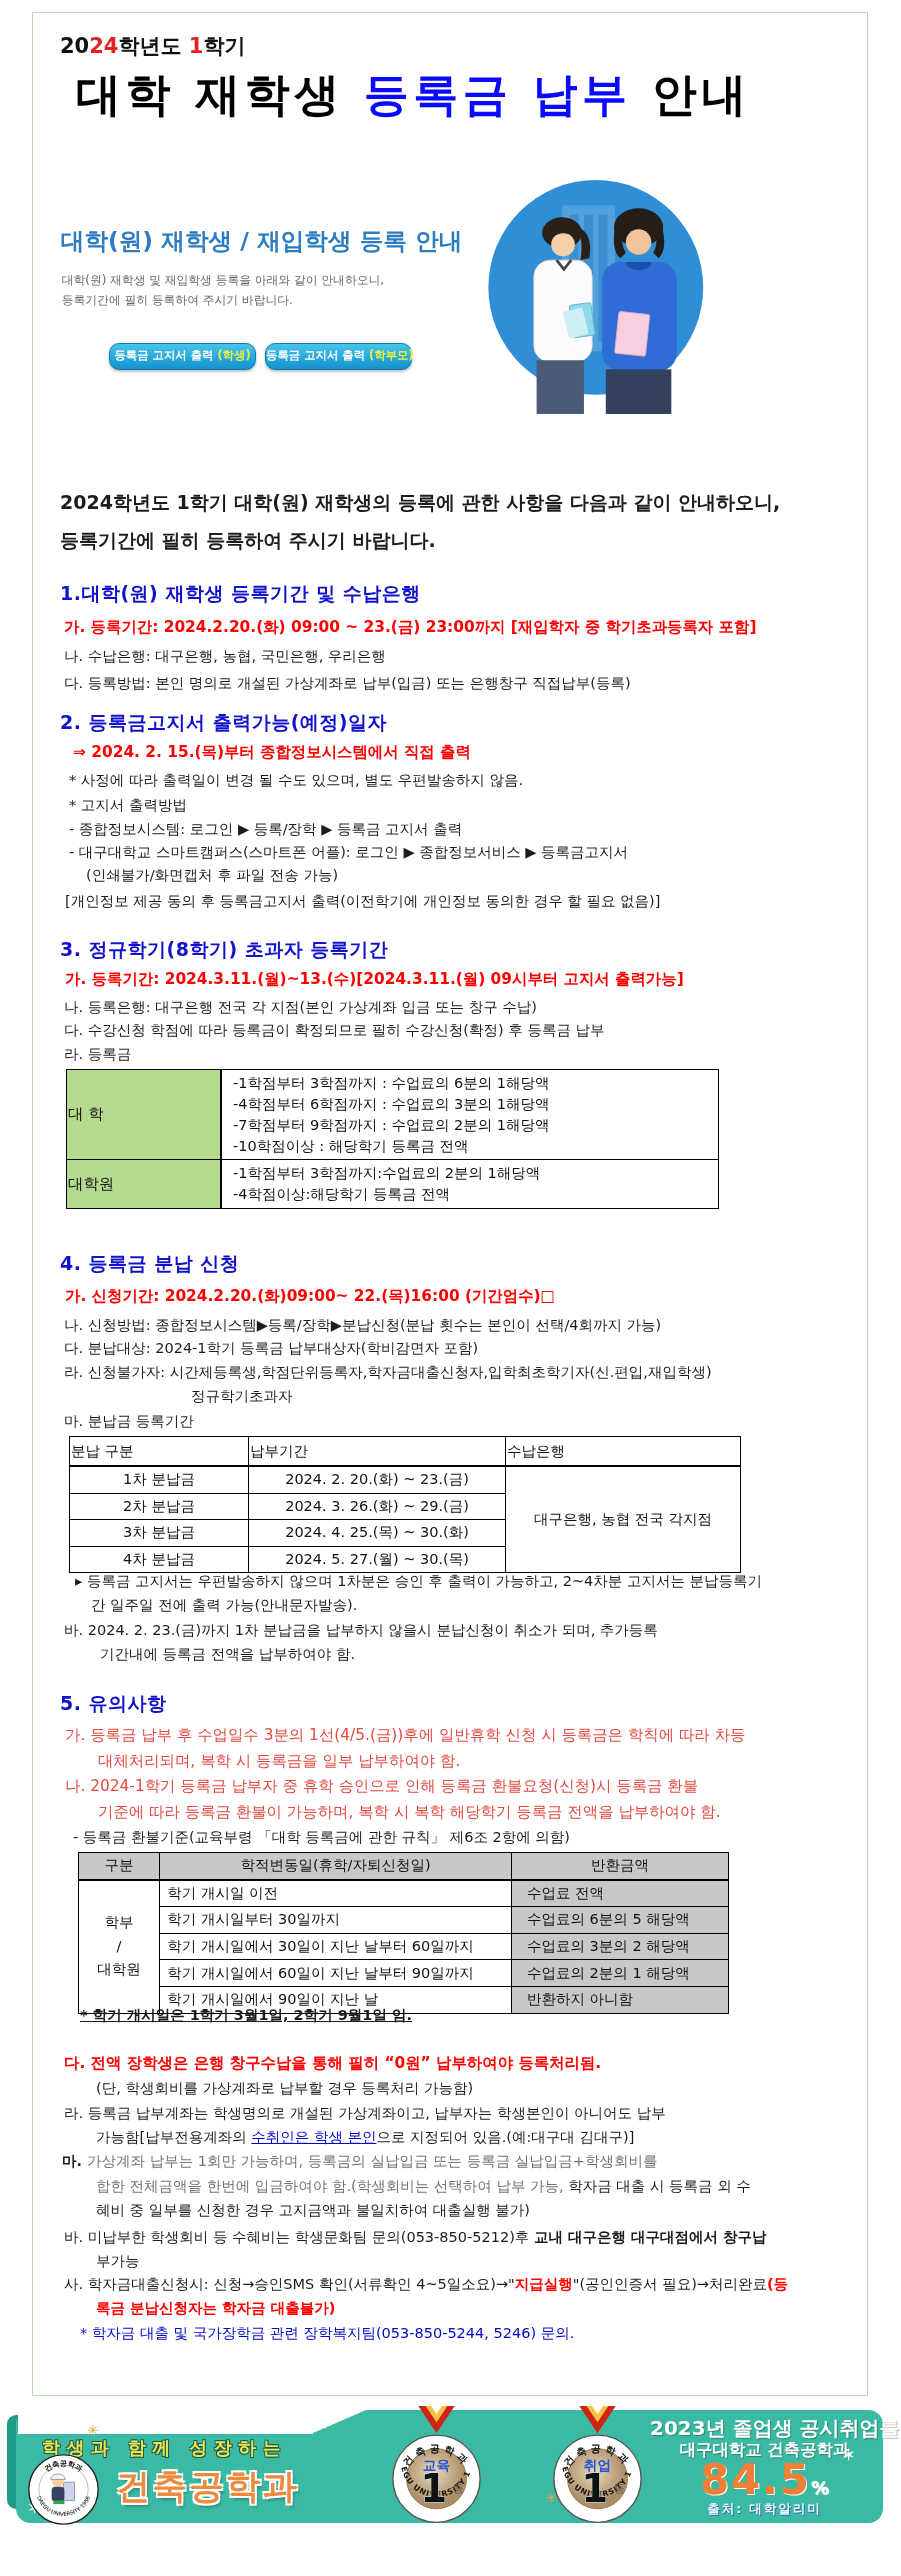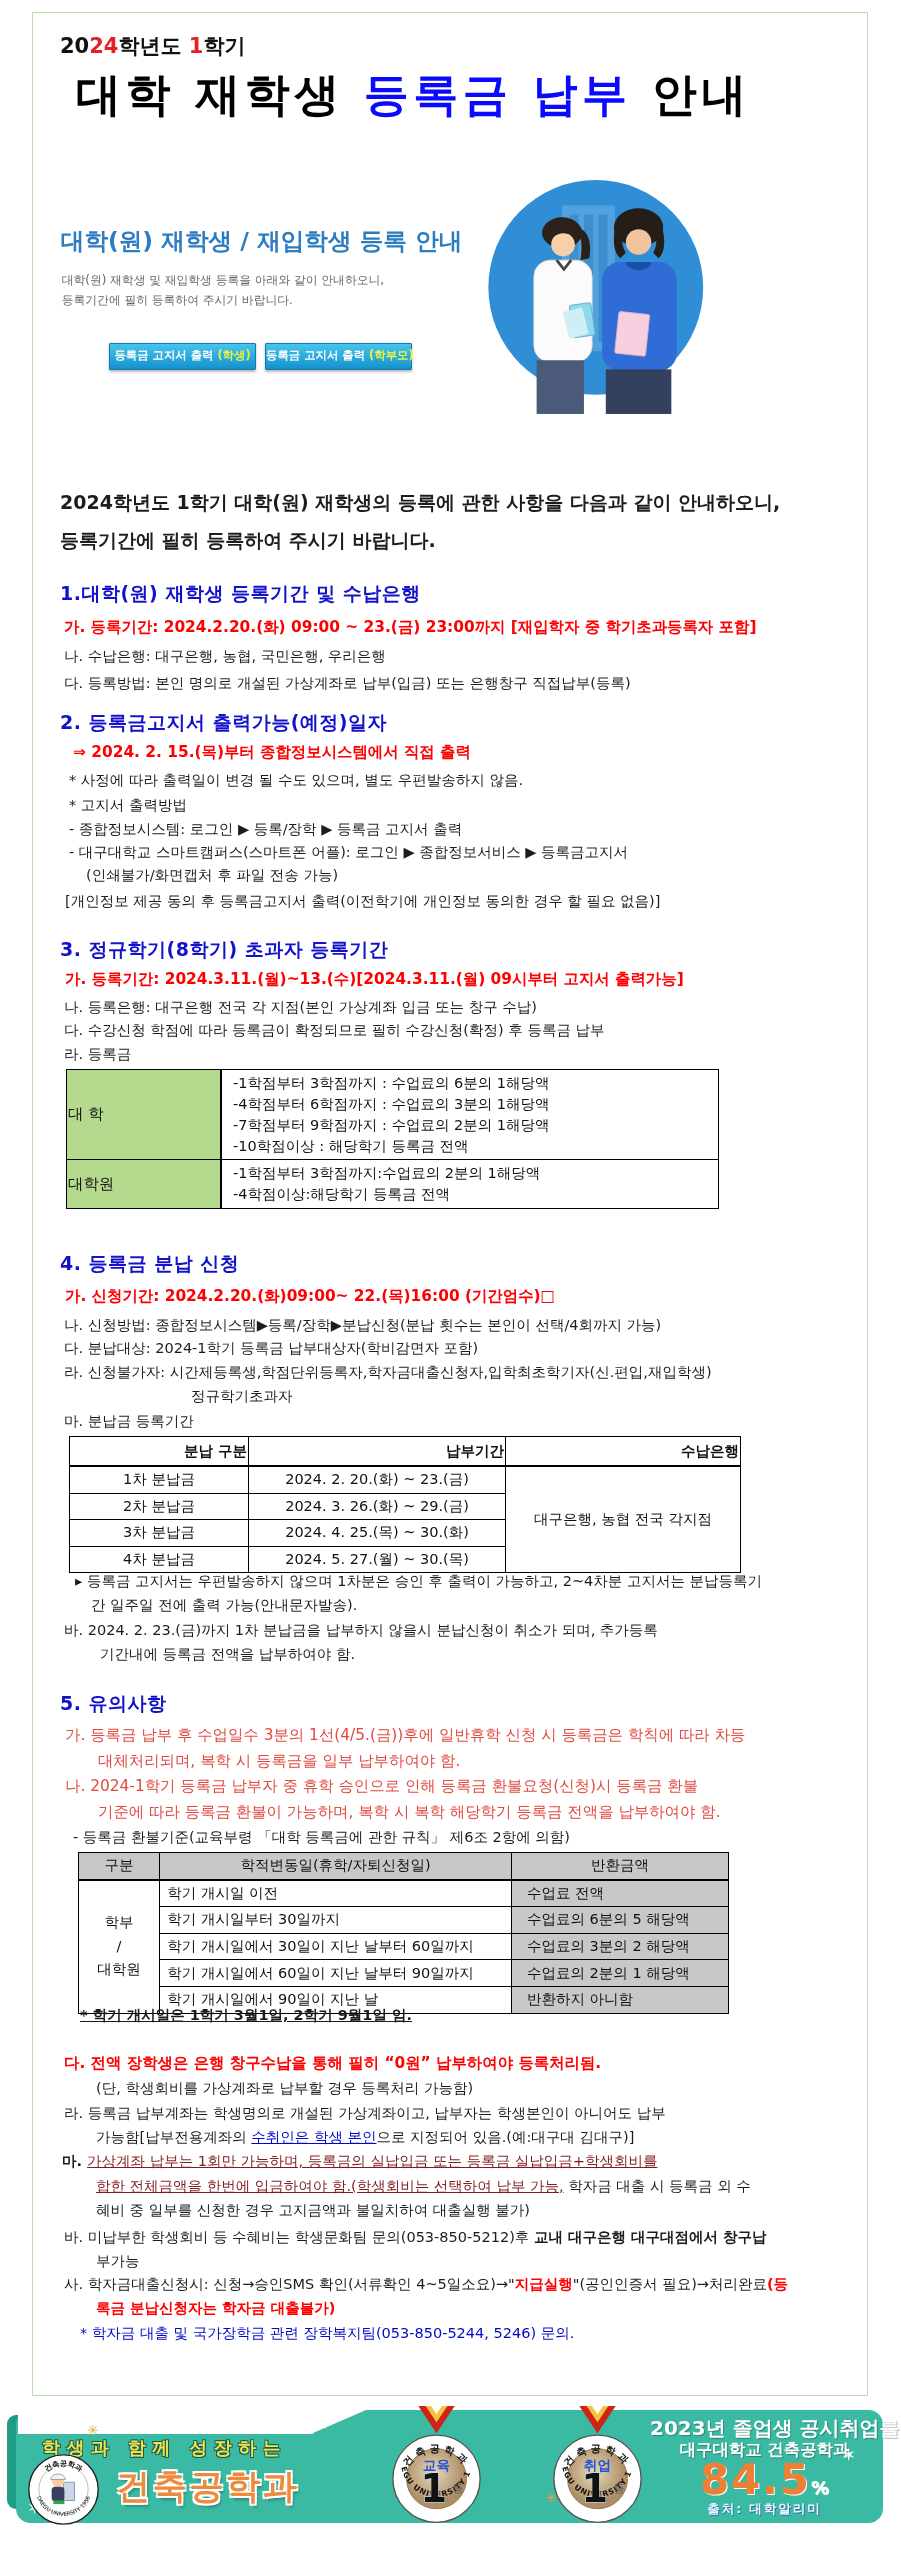--- a/index.html
+++ b/index.html
@@ -6,46 +6,46 @@
   body{width:901px;height:2576px;position:relative;background:#fff;overflow:hidden;
        font-family:"DejaVu Sans",sans-serif;}
   .page{position:absolute;left:32px;top:11.8px;width:834px;height:2382px;
         border:1.8px solid #b9dcae;background:#fff}
   .t{position:absolute;white-space:nowrap;color:#1c1c1c;font-size:14.5px;line-height:1.25}
   .b{font-weight:bold}
   .red{color:#fe0000;font-weight:bold;font-size:15.4px}
   .crim{color:#e04a42;font-size:15.4px}
   .h{color:#1212cc;font-weight:bold;font-size:19px;letter-spacing:0.5px}
   .lk{color:#0008c8;font-weight:normal;text-decoration:underline}
-  .mlk{color:#7f1d1d;text-decoration:underline}
+  .mlk{color:#737373;}
   .ul{text-decoration:underline}
   .bluenote{color:#0008c8}
   
   .small-term{font-size:21px;font-weight:bold;color:#111}
   .rd{color:#e32222}
   .doc-title{font-size:45px;font-weight:bold;letter-spacing:4.5px;color:#000}
   .hl{color:#0a0aff}
   
   .hero{position:absolute;left:59px;top:180px;width:645px;height:234px;background:#fff;overflow:hidden}
   .hero-title{position:absolute;left:1.8px;top:45px;font-size:23.6px;font-weight:bold;color:#2c7cc2;white-space:nowrap}
   .hero-sub{position:absolute;left:2.7px;font-size:11.8px;color:#666;white-space:nowrap}
-  .hero-btn{position:absolute;height:24.5px;width:145px;border-radius:1px;
+  .hero-btn{position:absolute;height:24.5px;width:145px;border-radius:10px;
             background:linear-gradient(#47c4ec,#1492cd);border:0.9px solid #0e7cb0;
             color:#fff;font-weight:bold;font-size:11.4px;text-align:center;line-height:23.6px;
             box-shadow:0 1.8px 2.7px rgba(0,0,0,.28);cursor:pointer;white-space:nowrap}
   .yl{color:#e8f53e}
   
   table{border-collapse:collapse;table-layout:fixed}
   .doc-table{position:absolute;border:1.8px solid #000;font-size:14.5px;color:#111}
   .doc-table td,.doc-table th{border:0.9px solid #000;overflow:hidden}
   #tbl1{left:66px;top:1069px;width:653px}
   #tbl1 .lab{width:151px;background:#b5da8e;text-align:left;font-size:15.4px;border-right:2.7px double #000}
   #tbl1 .lines{padding:2.7px 3.6px 2.7px 11px;line-height:21px;white-space:nowrap}
   #tbl2{left:69px;top:1436px;width:662px}
-  #tbl2 th{height:26px;font-weight:bold;border-bottom:2.7px double #000;text-align:right}
+  #tbl2 th{height:26px;font-weight:normal;border-bottom:2.7px double #000;text-align:left}
   #tbl2 td{height:23.6px;text-align:center}
   #tbl3{left:78px;top:1852px;width:642px}
   #tbl3 th{height:23.6px;background:#c8c8c8;font-weight:normal;border-bottom:2.7px double #000;text-align:center}
   #tbl3 td{height:23.6px}
   #tbl3 .mid{padding-left:7.3px;white-space:nowrap}
   #tbl3 .amt{background:#c8c8c8;padding-left:15px;white-space:nowrap}
   #tbl3 .grp{text-align:center;line-height:23.6px}
   
   .f-tab{position:absolute;left:7.3px;top:2415px;width:31px;height:94px;background:#1f9c86;border-radius:9px}
   .f-band{position:absolute;left:16.4px;top:2410px;width:867px;height:113px;background:#3bbaa3;border-radius:14.5px}

